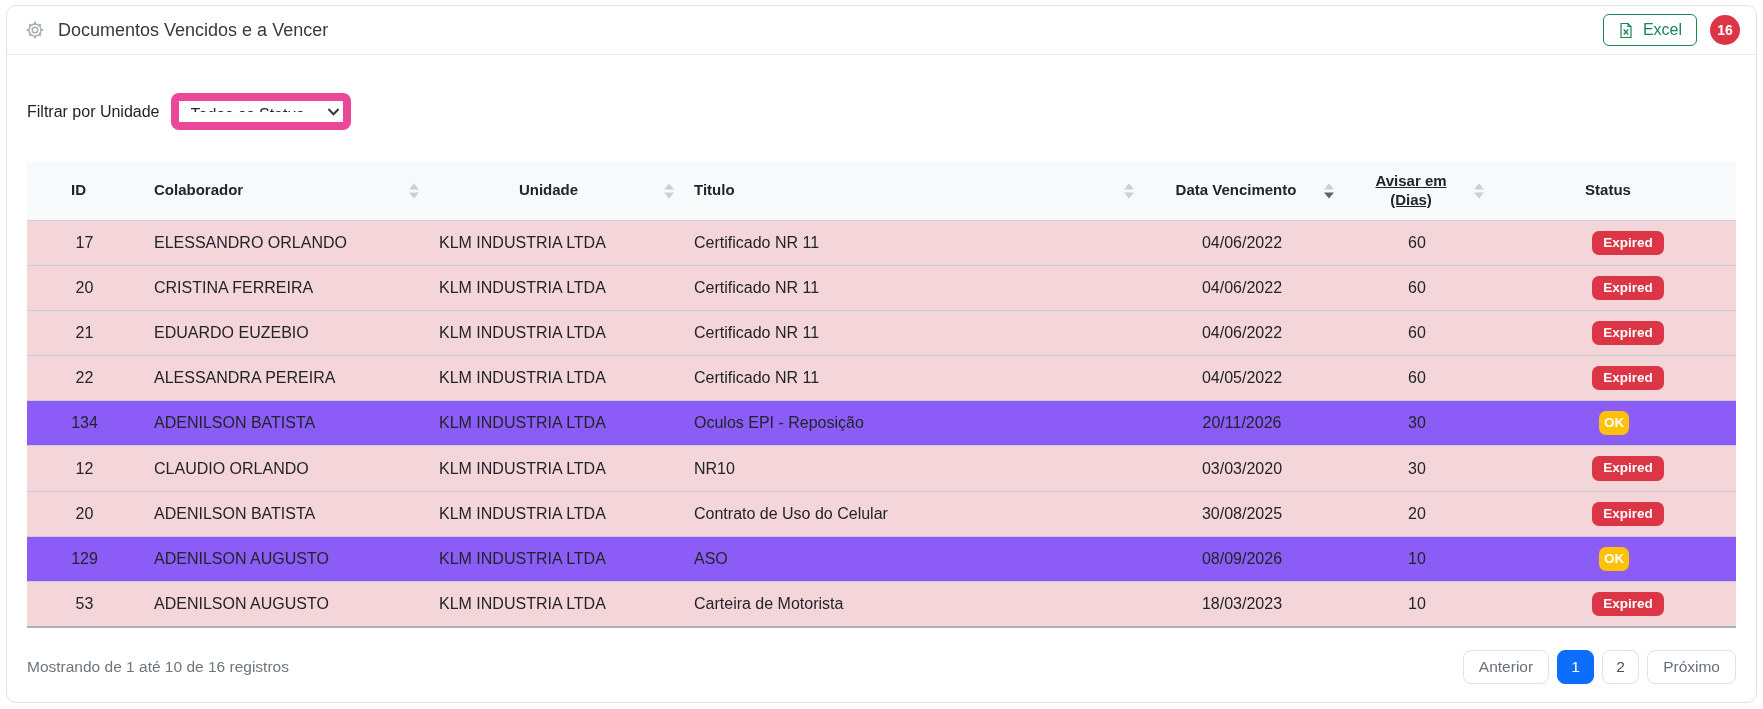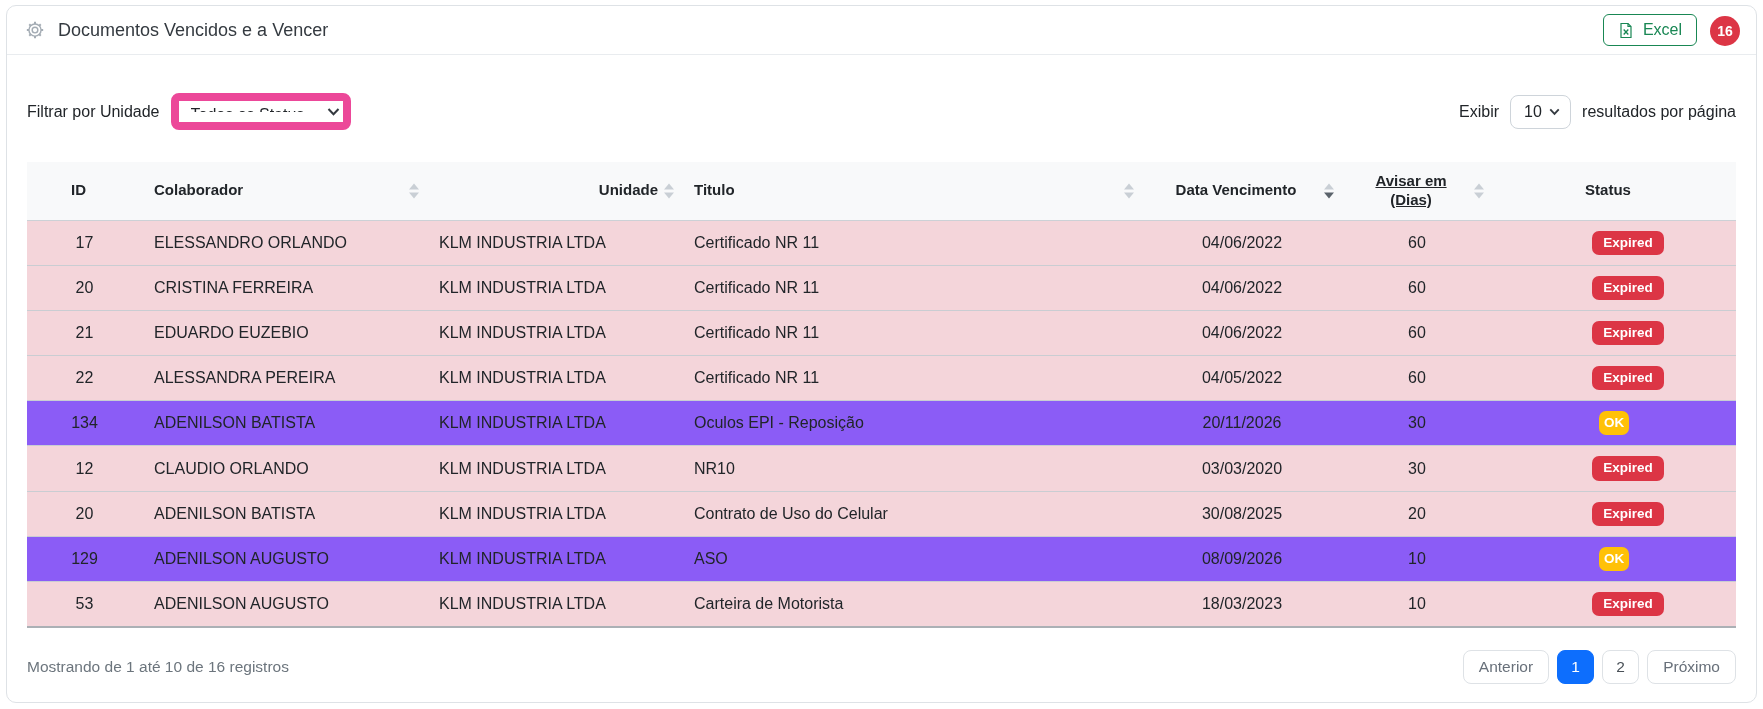--- a/index.html
+++ b/index.html
@@ -15,21 +15,21 @@
   }
   
   .card-header {
     display:flex; align-items:center; justify-content:space-between;
     height:49px; padding:0 16px 0 18px;
     border-bottom:1px solid #e9ecef;
   }
   .header-left { display:flex; align-items:center; }
   .gear { display:inline-flex; margin-right:13px; }
   .page-title { font-size:18px; color:#343a40; }
-  .header-right { display:flex; align-items:flex-end; }
+  .header-right { display:flex; align-items:center; }
   .excel-btn {
     display:inline-flex; align-items:center; gap:9px;
     background:#fff; border:1px solid #198754; color:#198754;
     font-family:inherit; font-size:16px;
     border-radius:6px; padding:6px 14px; cursor:pointer;
   }
   .count-badge {
     margin-left:13px; background:#dc3545; color:#fff;
     font-size:14px; font-weight:700;
     min-width:30px; height:30px; padding:0 6px;
@@ -158,54 +158,40 @@
           <select>
             <option>Todos os Status</option>
           </select>
           <span class="chev">
             <svg width="13" height="9" viewBox="0 0 13 9" fill="none" stroke="#343a40" stroke-width="2">
               <path d="M1.5 1.5 L6.5 6.8 L11.5 1.5"></path>
             </svg>
           </span>
         </span>
       </div>
-      <div class="pagesize-right">
-        <span>Exibir</span>
-        <span class="select-wrap size-select">
-          <select>
-            <option>10</option>
-          </select>
-          <span class="chev">
-            <svg width="11" height="8" viewBox="0 0 13 9" fill="none" stroke="#343a40" stroke-width="2.2">
-              <path d="M1.5 1.5 L6.5 6.8 L11.5 1.5"></path>
-            </svg>
-          </span>
-        </span>
-        <span>resultados por página</span>
-      </div>
     </div>
 
     <table>
       <colgroup>
         <col class="c-id">
           <col class="c-colab">
           <col class="c-unid">
         <col class="c-tit">
           <col class="c-data">
           <col class="c-dias">
           <col>
       </colgroup>
       <thead>
         <tr id="header-row">
             <th style="text-align: center;"><span class="th-label">ID</span></th>
             <th style="text-align: left; padding-left: 12px;"><span class="th-label">Colaborador</span><span class="sort">
                 <i class="up"></i>
                 <i class="down"></i>
               </span></th>
-            <th style="text-align: right; padding-left: 12px;"><span class="th-label">Unidade</span><span class="sort">
+            <th style="text-align: center; padding-left: 12px;"><span class="th-label">Unidade</span><span class="sort">
                 <i class="up"></i>
                 <i class="down"></i>
               </span></th>
             <th style="text-align: left; padding-left: 12px;"><span class="th-label">Titulo</span><span class="sort">
                 <i class="up"></i>
                 <i class="down"></i>
               </span></th>
             <th style="text-align: center;"><span class="th-label">Data Vencimento</span><span class="sort desc">
                 <i class="up"></i>
                 <i class="down"></i>

